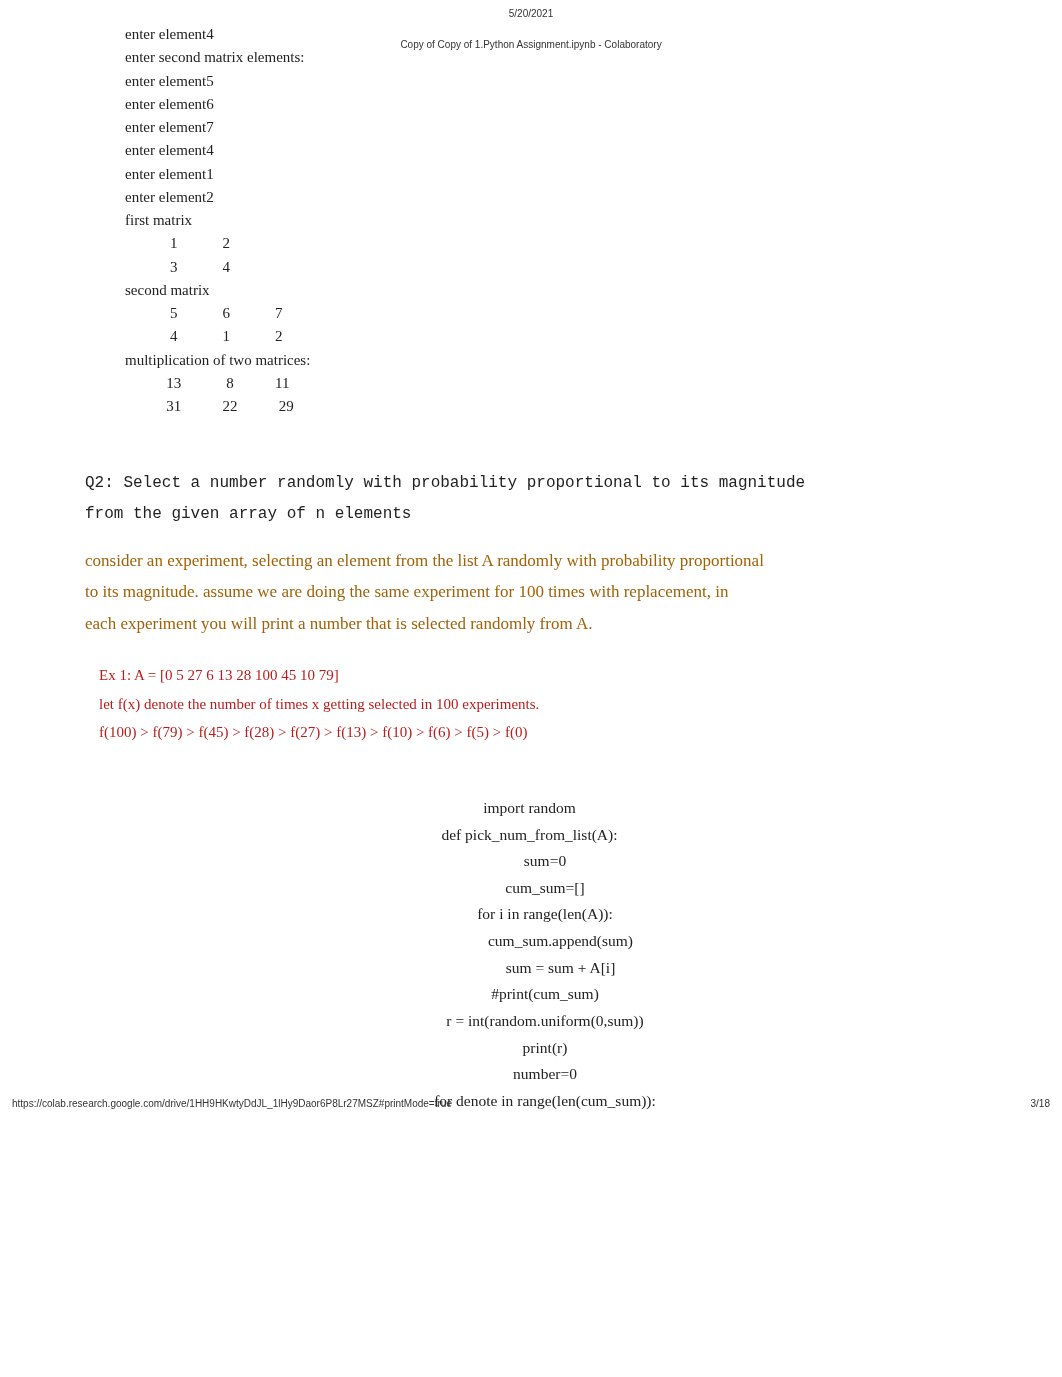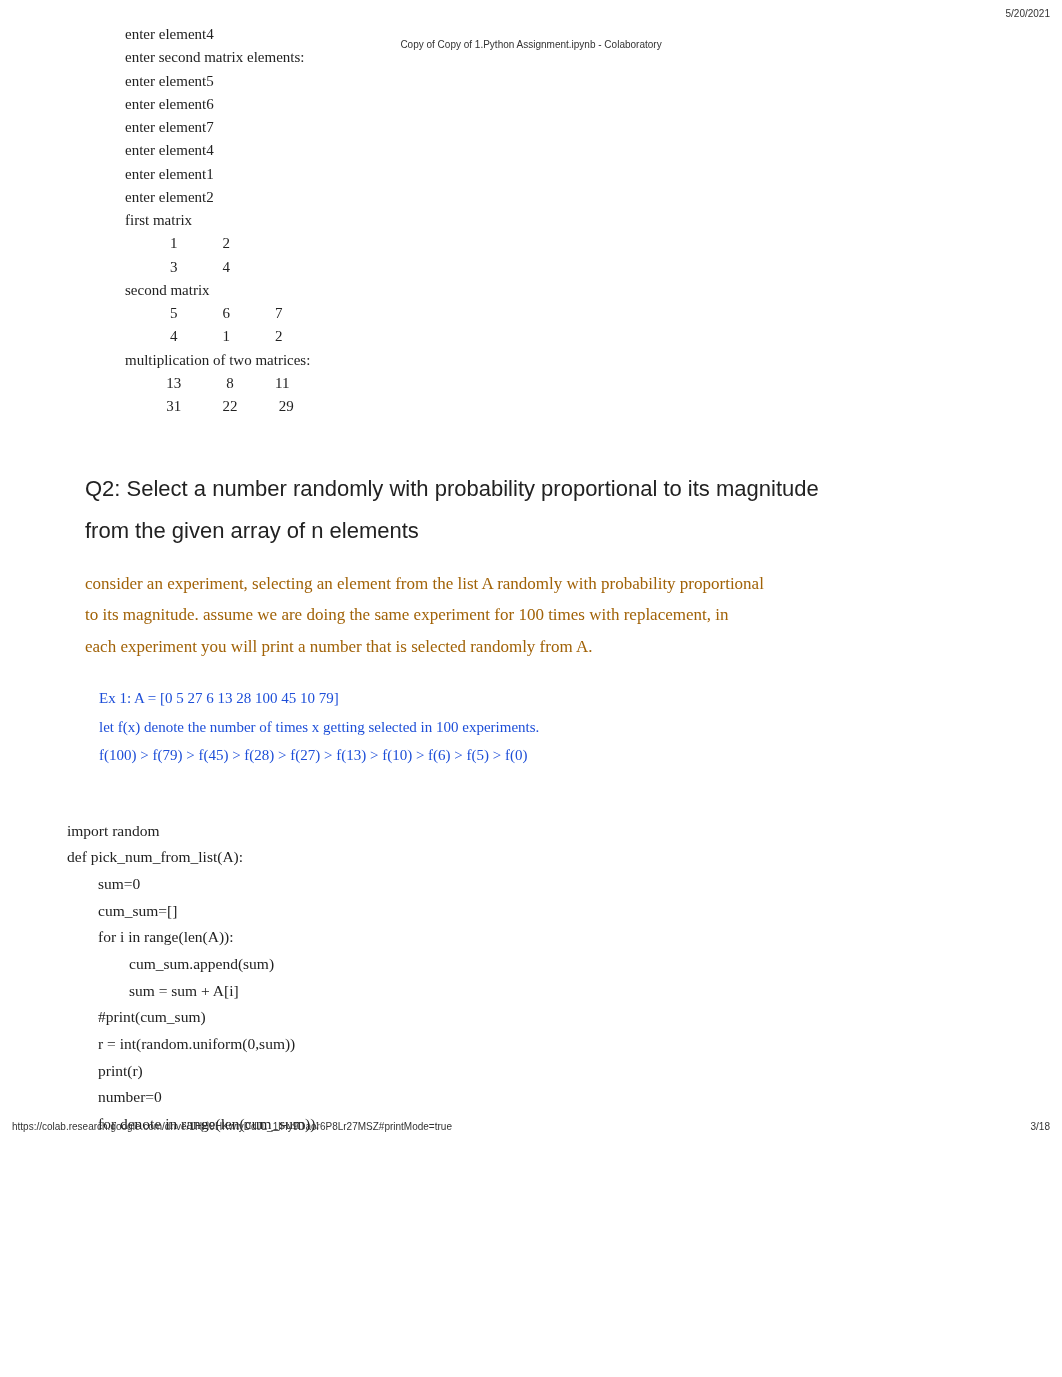--- a/index.html
+++ b/index.html
@@ -9,21 +9,21 @@
     }
     body {
       font-family: Arial, sans-serif;
       width: 1062px;
       background: white;
       color: #000;
       position: relative;
     }
     .page-header {
       display: flex;
-      justify-content: flex-end;
+      justify-content: center;
       padding: 8px 12px 4px 12px;
       font-size: 10px;
       color: #333;
     }
     .header-left {
       font-size: 10px;
     }
     .header-center {
       font-size: 10px;
       position: absolute;
@@ -39,47 +39,48 @@
       font-size: 15px;
       color: #222;
       line-height: 1.55;
       padding-left: 40px;
       margin-bottom: 50px;
     }
     .output-block .line {
       white-space: pre;
     }
     .heading {
-      font-family: Liberation Sans, sans-serif;
-      font-size: 22px;
+      font-family: Liberation Mono, monospace;
+      font-size: 16px;
       color: #222;
       line-height: 1.9;
       margin-bottom: 16px;
     }
     .paragraph {
       font-family: "Times New Roman", Times, serif;
       font-size: 17px;
       color: #a16207;
       line-height: 1.85;
       margin-bottom: 22px;
     }
     .example-block {
       font-family: "Times New Roman", Times, serif;
       font-size: 15px;
-      color: #1d4ed8;
+      color: #b91c1c;
       line-height: 1.9;
       padding-left: 14px;
       margin-bottom: 48px;
     }
     .code-block {
       font-family: "Times New Roman", Times, serif;
       font-size: 15.5px;
       color: #222;
       line-height: 1.72;
       margin-left: -18px;
+      text-align: center;
     }
     .code-block .codeline {
       white-space: pre;
     }
     .footer {
       position: absolute;
       bottom: 6px;
       left: 12px;
       right: 12px;
       display: flex;

